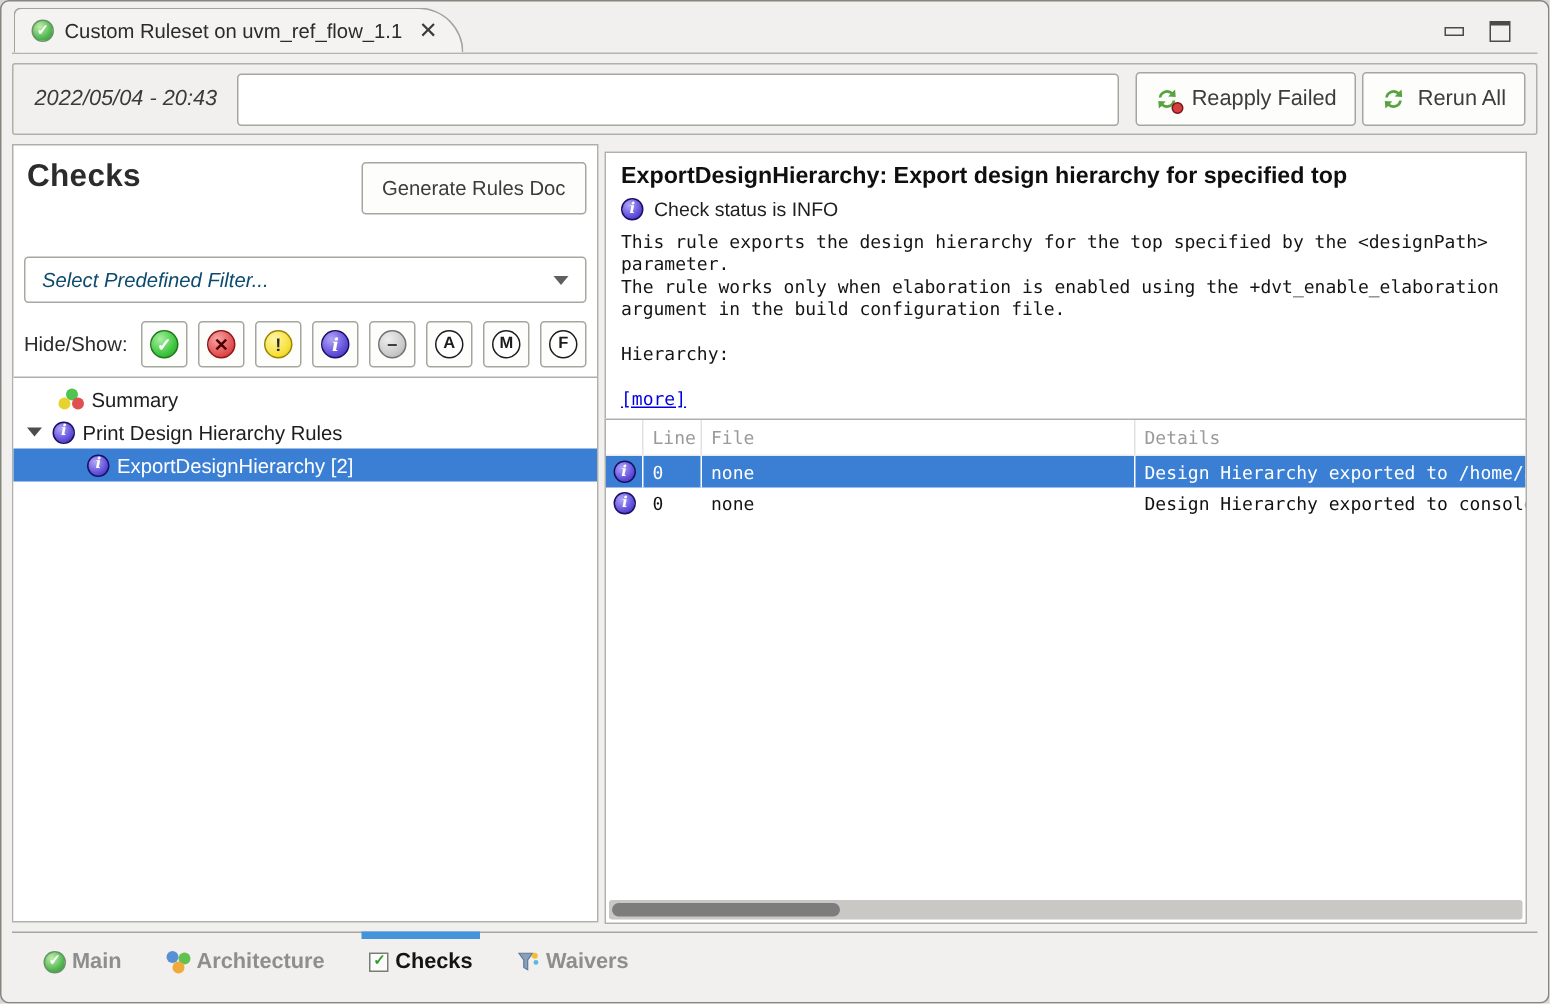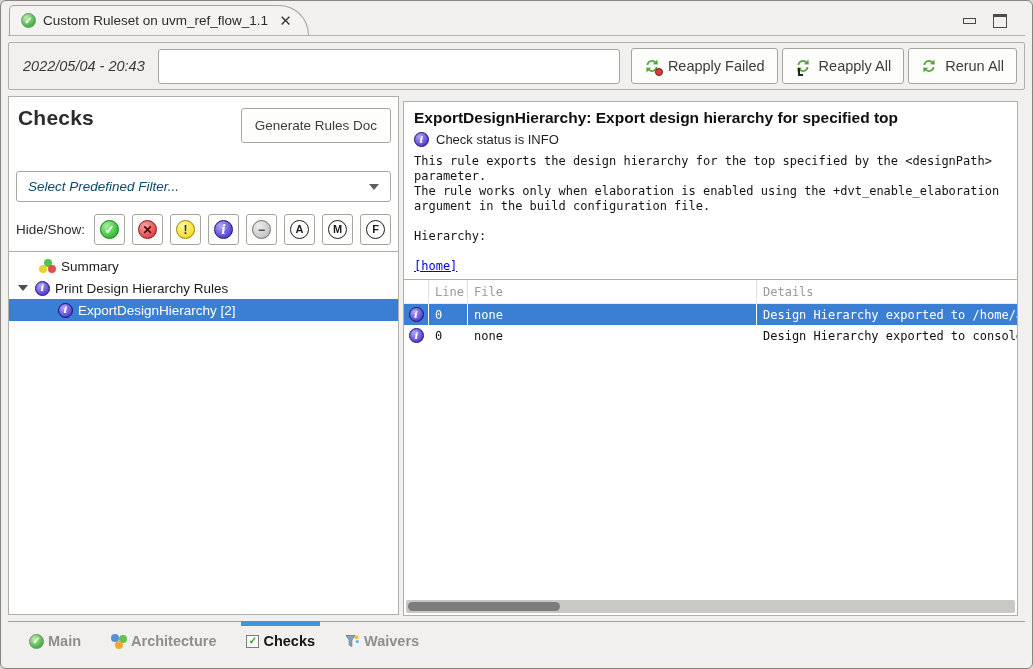--- a/index.html
+++ b/index.html
@@ -139,30 +139,20 @@
     <input class="toolbar-input" type="text" value="" style="">
     <div class="toolbar-btn">
       <span class="refresh-wrap">
         <svg width="16" height="16" viewBox="0 0 16 16">
             <path d="M2.5 7 A5.5 5.5 0 0 1 11.6 3.4 L13.4 1.6 L13.8 6.6 L8.8 6.3 L10.4 4.7 A3.8 3.8 0 0 0 4.3 7 Z" fill="#57a33e"></path>
             <path d="M13.5 9 A5.5 5.5 0 0 1 4.4 12.6 L2.6 14.4 L2.2 9.4 L7.2 9.7 L5.6 11.3 A3.8 3.8 0 0 0 11.7 9 Z" fill="#57a33e"></path>
           </svg>
         <span class="refresh-badge-fail"></span>
       </span>
       <span>Reapply Failed</span>
-    </div>
-    <div class="toolbar-btn">
-      <span class="refresh-wrap">
-        <svg width="16" height="16" viewBox="0 0 16 16">
-            <path d="M2.5 7 A5.5 5.5 0 0 1 11.6 3.4 L13.4 1.6 L13.8 6.6 L8.8 6.3 L10.4 4.7 A3.8 3.8 0 0 0 4.3 7 Z" fill="#57a33e"></path>
-            <path d="M13.5 9 A5.5 5.5 0 0 1 4.4 12.6 L2.6 14.4 L2.2 9.4 L7.2 9.7 L5.6 11.3 A3.8 3.8 0 0 0 11.7 9 Z" fill="#57a33e"></path>
-          </svg>
-        <span class="refresh-badge-all"></span>
-      </span>
-      <span>Reapply All</span>
     </div>
     <div class="toolbar-btn">
       <span class="refresh-wrap">
         <svg width="16" height="16" viewBox="0 0 16 16">
             <path d="M2.5 7 A5.5 5.5 0 0 1 11.6 3.4 L13.4 1.6 L13.8 6.6 L8.8 6.3 L10.4 4.7 A3.8 3.8 0 0 0 4.3 7 Z" fill="#57a33e"></path>
             <path d="M13.5 9 A5.5 5.5 0 0 1 4.4 12.6 L2.6 14.4 L2.2 9.4 L7.2 9.7 L5.6 11.3 A3.8 3.8 0 0 0 11.7 9 Z" fill="#57a33e"></path>
           </svg>
       </span>
       <span>Rerun All</span>
     </div>
@@ -240,21 +230,21 @@
       <span>Check status is INFO</span>
     </div>
     <div class="desc-text">
       <div class="desc-line">This rule exports the design hierarchy for the top specified by the &lt;designPath&gt;</div>
       <div class="desc-line">parameter.</div>
       <div class="desc-line">The rule works only when elaboration is enabled using the +dvt_enable_elaboration</div>
       <div class="desc-line">argument in the build configuration file.</div>
       <div class="blank-line"></div>
       <div class="desc-line">Hierarchy:</div>
       <div class="blank-line"></div>
-      <span class="more-link">[home]</span>
+      <span class="more-link">[more]</span>
     </div>
   </div>
 
   <div class="table-panel">
     <div class="thead">
       <div class="th col-icon"></div>
       <div class="th col-line">Line</div>
       <div class="th col-file">File</div>
       <div class="th col-details">Details</div>
     </div>

